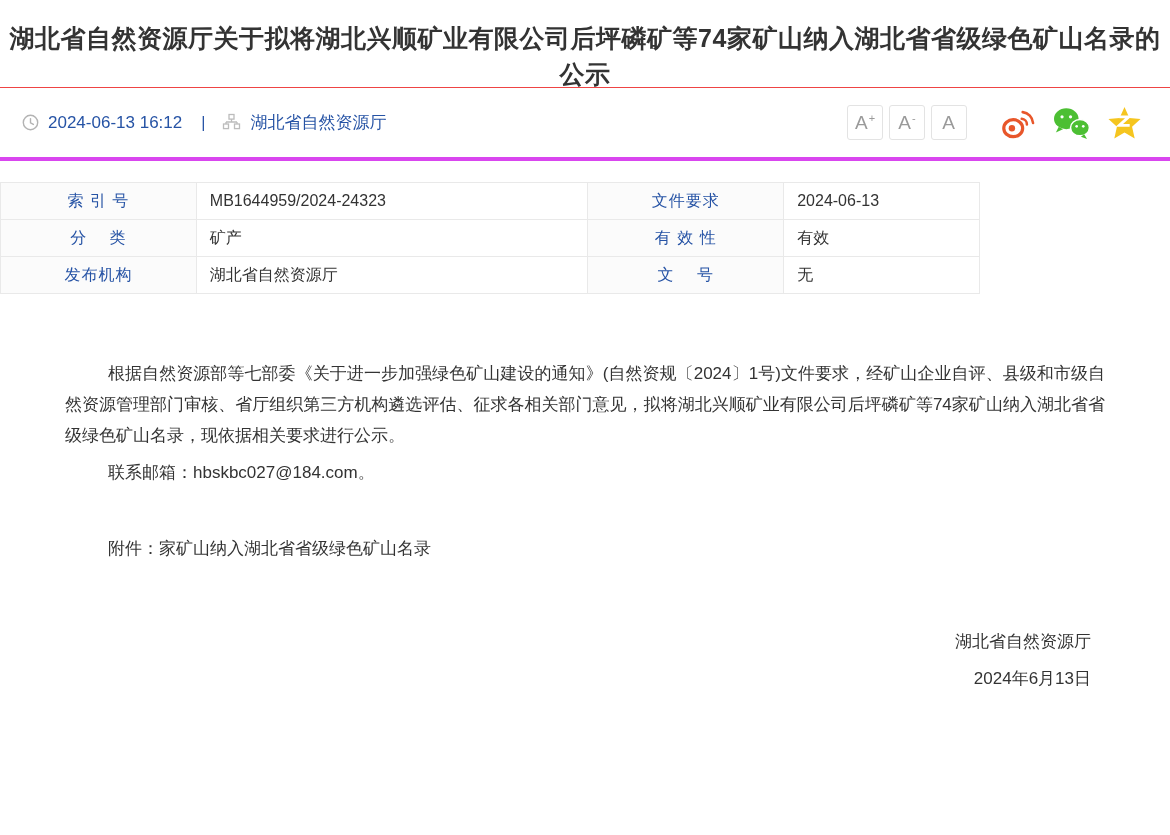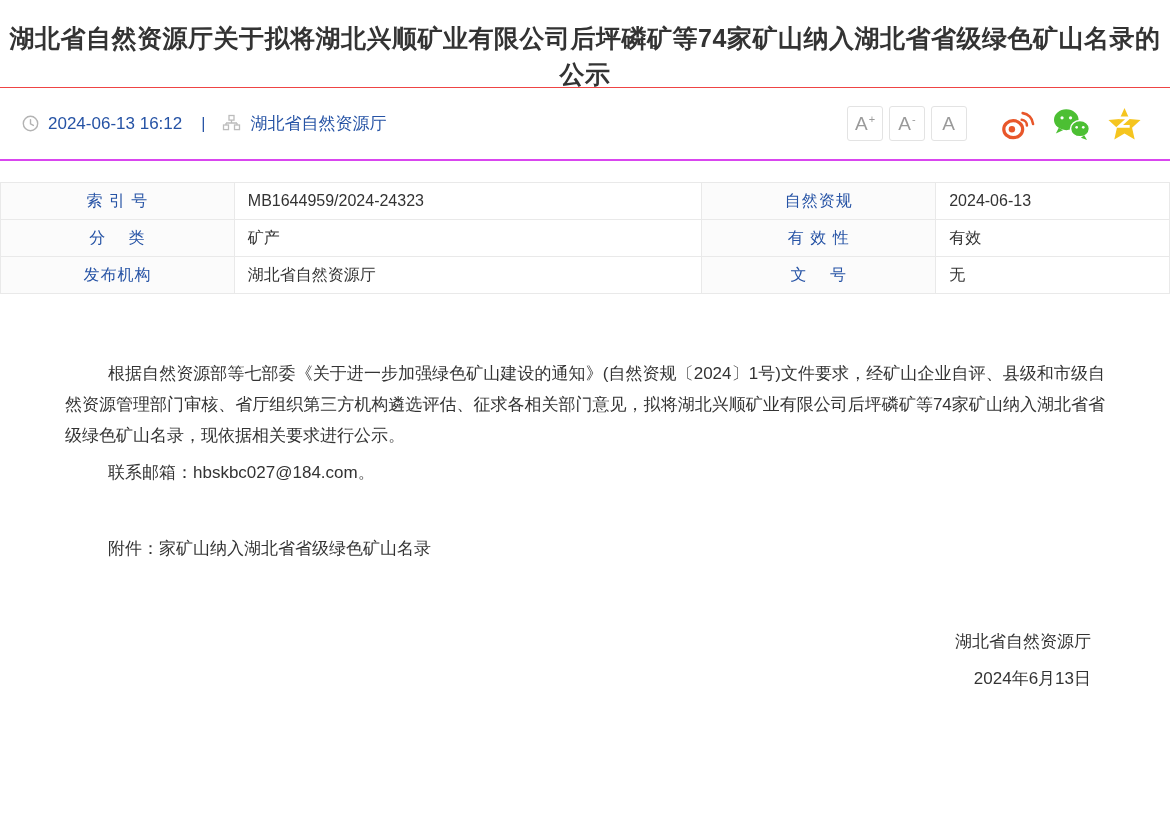--- a/index.html
+++ b/index.html
@@ -13,21 +13,21 @@
 
   
   .title-block { padding: 20px 8px 0 8px; height: 88px; border-bottom: 1px solid #ef4444; }
   .page-title {
     font-size: 25px; font-weight: bold; color: #333;
     text-align: center; line-height: 1.45; letter-spacing: 0.5px;
   }
 
   
   .meta-bar {
-    height: 73px; border-bottom: 2px solid #d946ef;
+    height: 73px; border-bottom: 4px solid #d946ef;
     display: flex; align-items: center; justify-content: space-between;
     padding: 0 28px 0 22px;
   }
   .meta-left { display: flex; align-items: center; gap: 9px; }
   .meta-datetime { color: #2653a5; font-size: 17px; }
   .meta-sep { color: #2653a5; font-size: 16px; margin: 0 8px 0 10px; }
   .meta-source { color: #2653a5; font-size: 17px; }
   .icon-gray { display: inline-flex; align-items: center; }
 
   .meta-right { display: flex; align-items: center; }
@@ -38,21 +38,21 @@
     margin-right: 6px; cursor: pointer;
     font-family: "Liberation Sans", sans-serif;
     display: inline-flex; align-items: center; justify-content: center;
   }
   .font-btn sup { font-size: 11px; line-height: 1; margin: -8px 0 0 1px; }
   .share-icon { margin-left: 16px; cursor: pointer; display: inline-flex; }
   .share-icon.first { margin-left: 26px; }
 
   
   .info-table {
-    width: 1170px; margin-top: 21px;
+    width: 980px; margin-top: 21px;
     border-collapse: collapse; table-layout: fixed;
     font-size: 16px;
   }
   .info-table td { border: 1px solid #e9e9e9; height: 37px; }
   .info-table td.lbl {
     width: 20%; text-align: center; color: #2653a5;
     background: #fbfbfb; letter-spacing: 1px;
   }
   .info-table td.val { width: 20%; color: #333; padding-left: 13px; }
   .info-table td.val.wide { width: 40%; }
@@ -140,21 +140,21 @@
         </svg>
       </span>
     </div>
   </div>
 
   <table class="info-table">
     <tbody>
       <tr>
         <td class="lbl">索 引 号</td>
         <td class="val wide">MB1644959/2024-24323</td>
-        <td class="lbl">自然资规</td>
+        <td class="lbl">文件要求</td>
         <td class="val">2024-06-13</td>
       </tr>
       <tr>
         <td class="lbl">分　 类</td>
         <td class="val wide">矿产</td>
         <td class="lbl">有 效 性</td>
         <td class="val">有效</td>
       </tr>
       <tr>
         <td class="lbl">发布机构</td>

